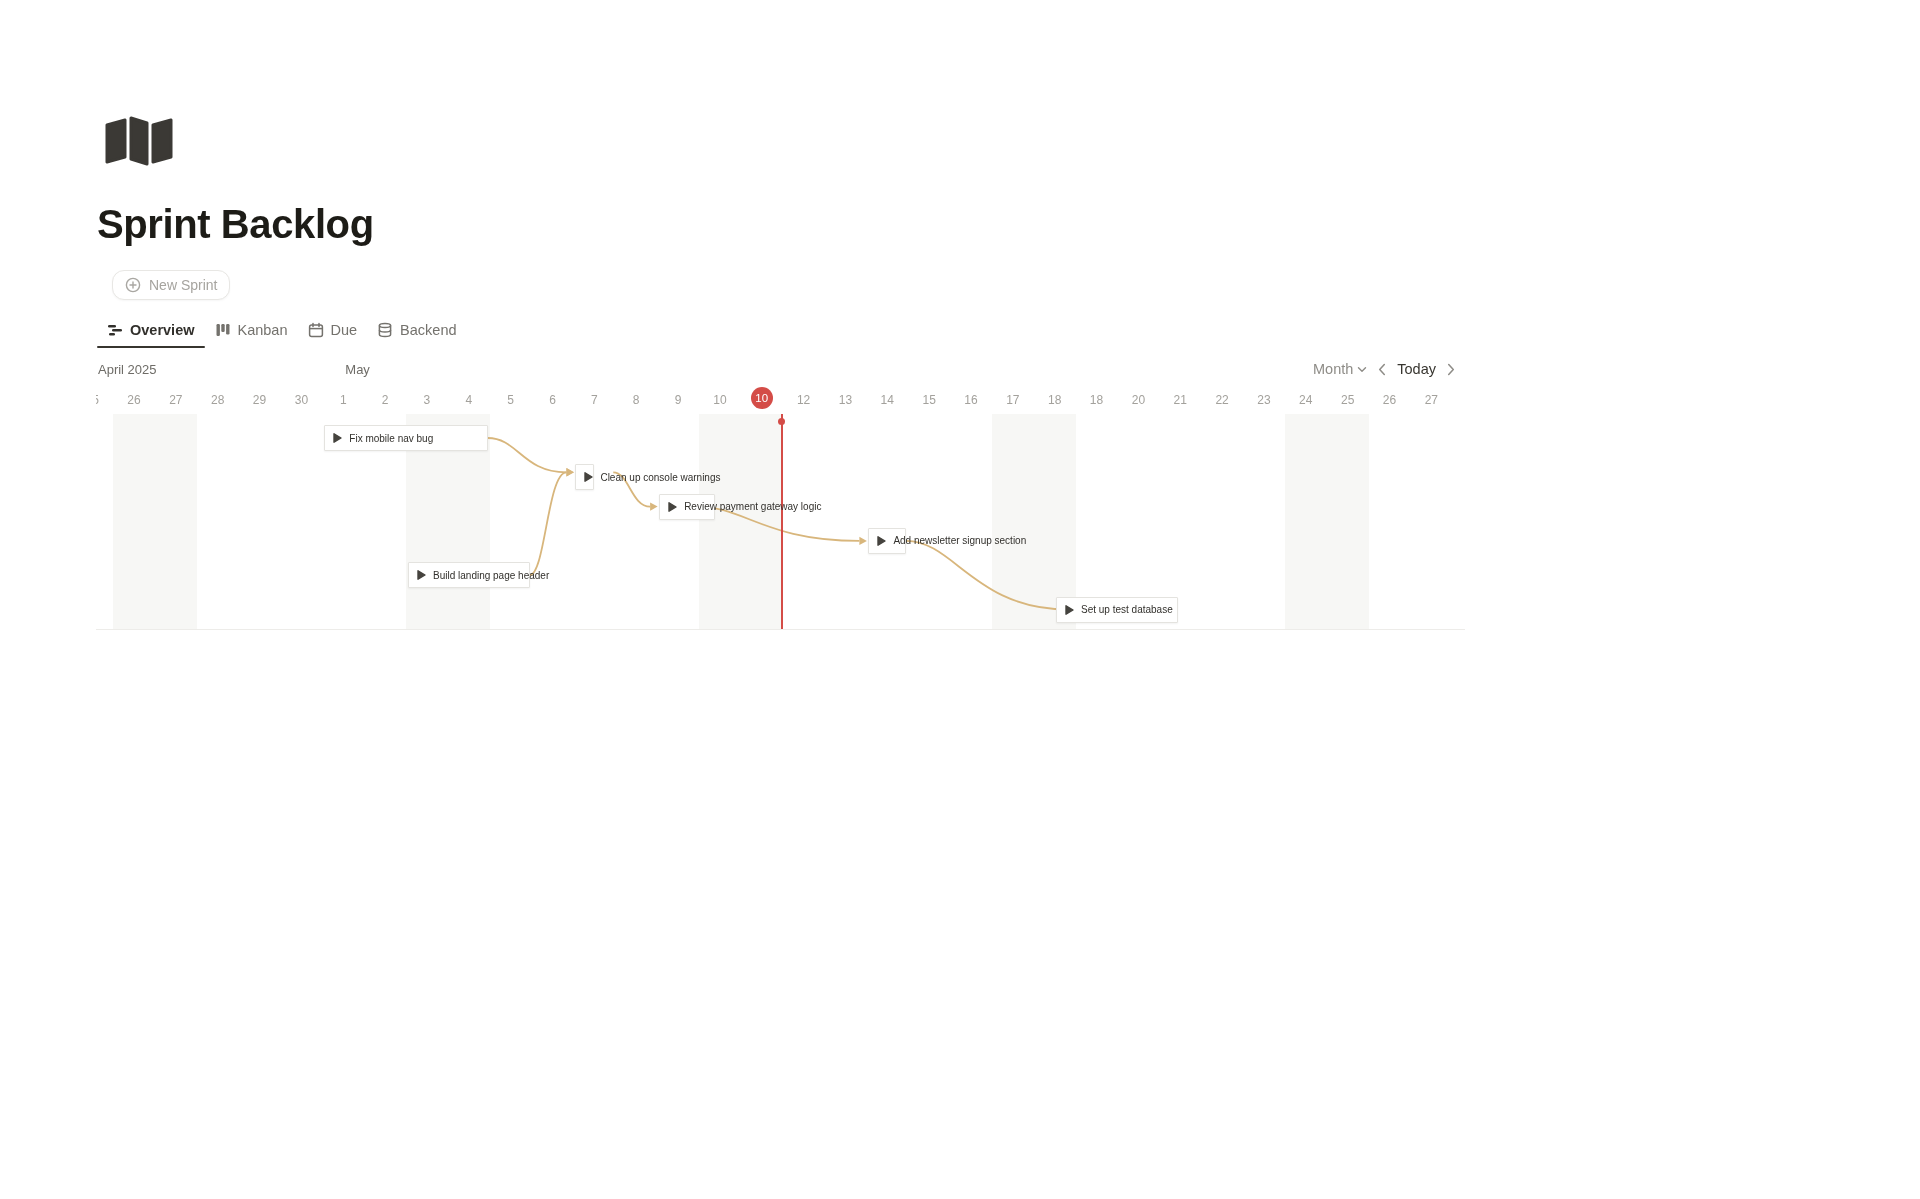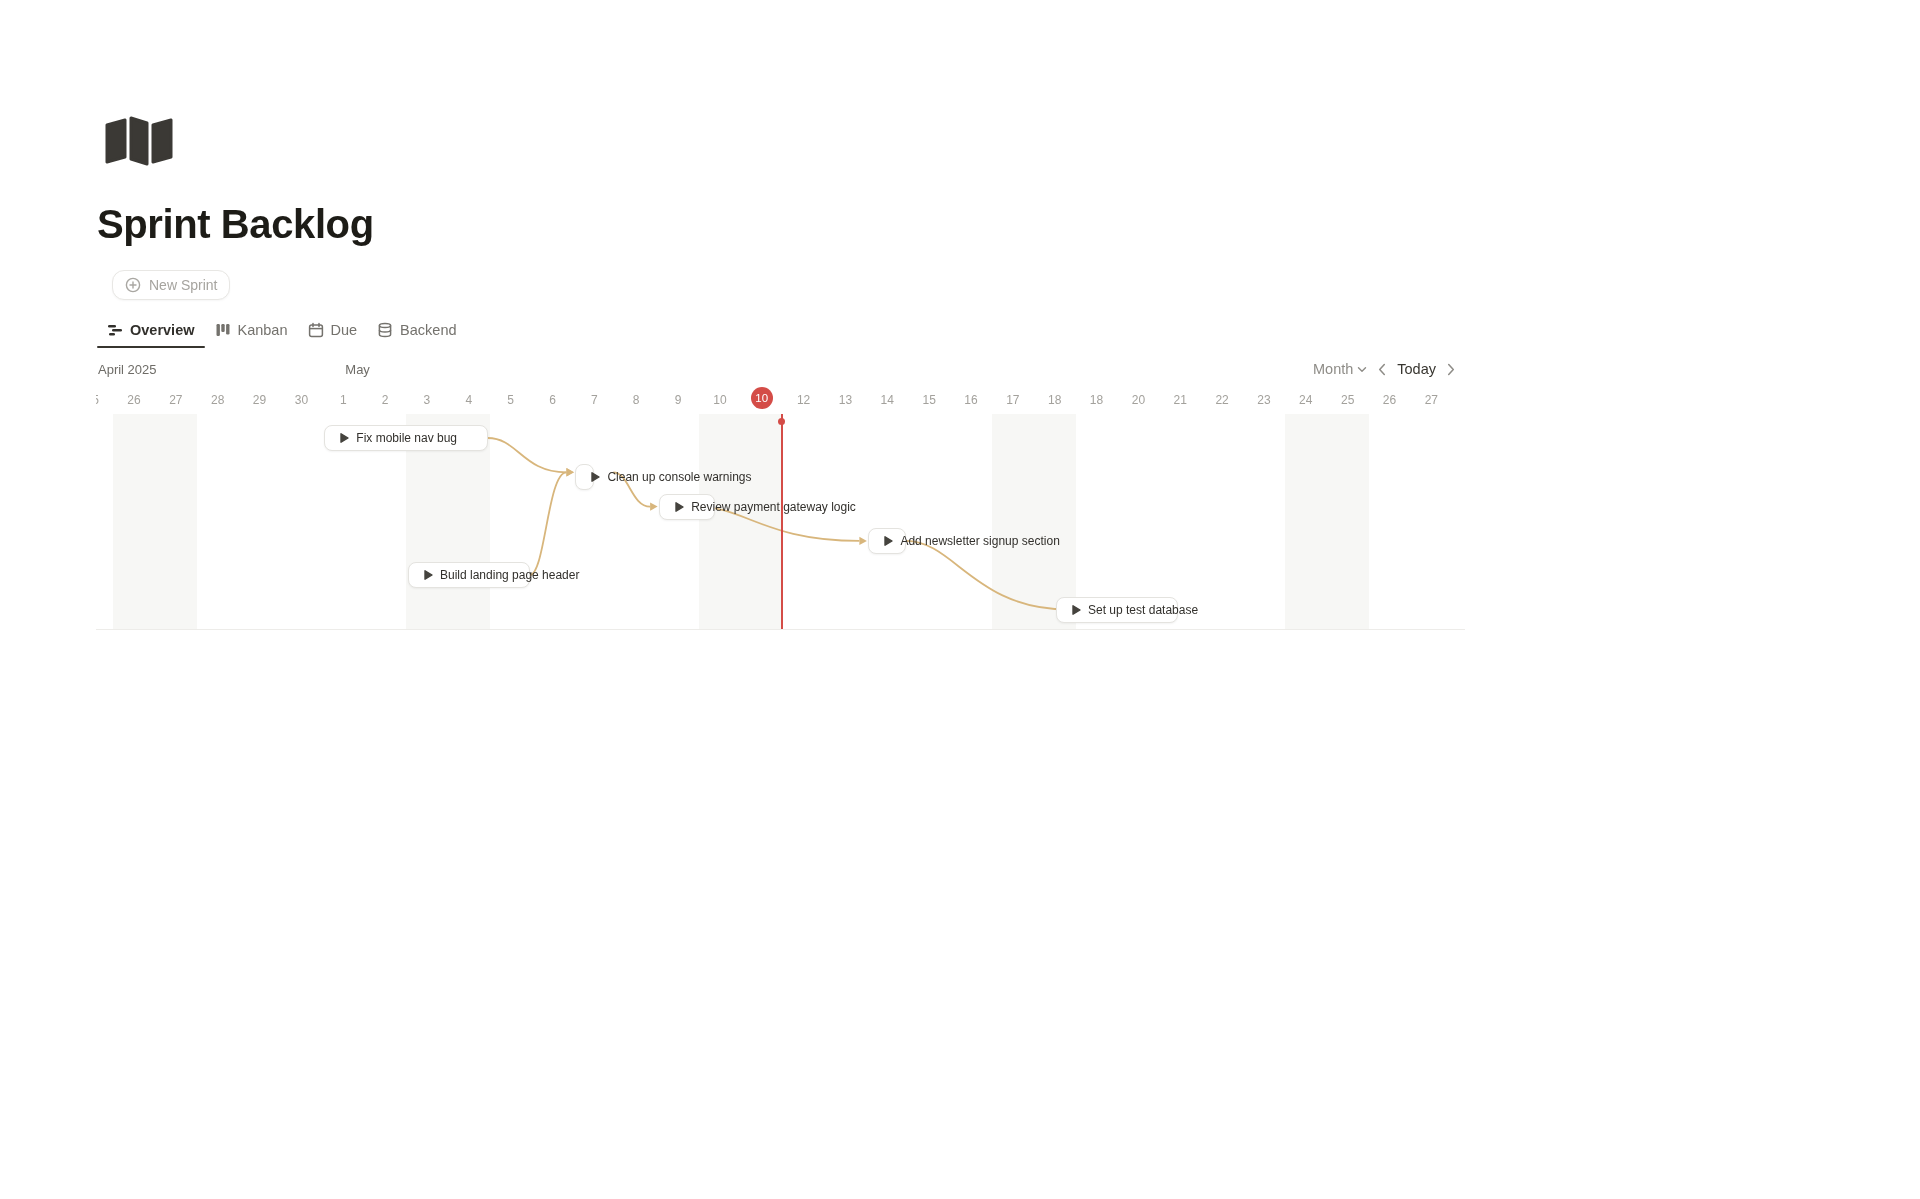--- a/index.html
+++ b/index.html
@@ -31,23 +31,23 @@
   .date-cell { position:absolute; top:35px; transform:translateX(-50%); font-size:12px; color:#A3A19C; }
   .today-badge { position:absolute; top:29px; width:22px; height:22px; border-radius:50%; background:#D44C47; color:#fff;
     display:flex; align-items:center; justify-content:center; font-size:11.5px; transform:translateX(-50%); }
 
   .t-body { position:absolute; top:56px; left:0; width:1369px; height:216px; border-bottom:1px solid #EDECE9; }
   .band { position:absolute; top:0; bottom:0; background:#F7F7F5; z-index:1; }
   .connectors { position:absolute; left:0; top:0; z-index:2; }
   .today-line { position:absolute; top:0; bottom:0; width:1.5px; background:#DA5750; z-index:3; }
   .today-dot { position:absolute; width:7px; height:7px; border-radius:50%; background:#DA5750; z-index:3; }
 
-  .task { position:absolute; height:26px; background:#fff; border:1px solid #E4E3DF; border-radius:8px;
-    box-shadow:0 1px 2px rgba(15,15,15,.05); display:flex; align-items:center; gap:7px; padding-left:15px;
-    font-size:12px; color:#32302C; z-index:4; cursor:pointer; }
+  .task { position:absolute; height:26px; background:#fff; border:1px solid #E4E3DF; border-radius:1px;
+    box-shadow:0 1px 2px rgba(15,15,15,.05); display:flex; align-items:center; gap:7px; padding-left:8px;
+    font-size:10px; color:#32302C; z-index:4; cursor:pointer; }
   .task .title { white-space:nowrap; }
 </style>
 </head>
 <body>
 
 <div class="page">
 
   <div class="page-icon">
     <svg width="72" height="52" viewBox="0 0 72 52">
       <g fill="#3B3935" stroke="#3B3935" stroke-width="3" stroke-linejoin="round">

